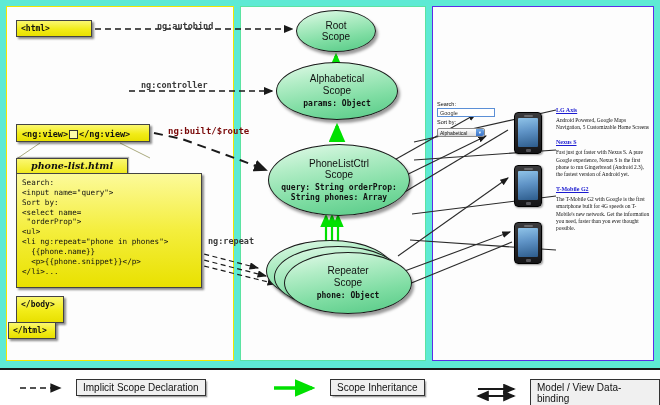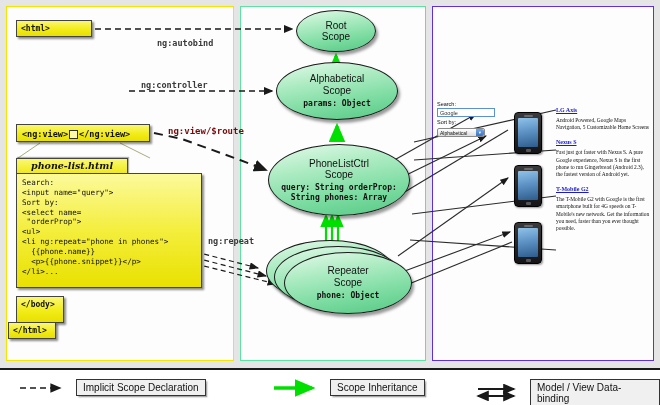--- a/index.html
+++ b/index.html
@@ -1,18 +1,18 @@
 <!DOCTYPE html>
 <html><head>
 <meta charset="utf-8">
 <style>
   html,body{margin:0;padding:0;background:#fff;}
   body{width:660px;height:405px;overflow:hidden;
        font-family:"Liberation Sans",sans-serif;}
-  #stage{position:relative;width:660px;height:405px;background:#e5e5e5;}
+  #stage{position:relative;width:660px;height:405px;background:#5eead4;}
 
   
   .panel{position:absolute;background:#fdfdfd;box-sizing:border-box;}
   #panel-template{left:6px;top:6px;width:228px;height:355px;border:1.5px solid #f2e600;}
   #panel-model{left:240px;top:6px;width:186px;height:355px;border:1.5px solid #5ce3a2;}
   #panel-view{left:432px;top:6px;width:222px;height:355px;border:1.5px solid #5b2ee8;}
   .panel-label{position:absolute;bottom:4px;font-size:15px;color:#111;
       font-family:"Liberation Sans",sans-serif;}
   #label-template{left:86px;}
   #label-model{left:60px;}
@@ -100,21 +100,21 @@
   #phone-list{position:absolute;left:556px;top:106px;width:94px;}
   .phone-entry{margin-bottom:7px;}
   .phone-name{font-size:6px;color:#1a1ad0;text-decoration:underline;font-weight:bold;
      font-family:"Liberation Serif",serif;line-height:9px;}
   .phone-snippet{font-size:5.4px;color:#111;line-height:7.2px;margin-top:2px;
      font-family:"Liberation Serif",serif;}
 
   
   .edge-label{position:absolute;font-family:"DejaVu Sans Mono",monospace;
      font-size:8.5px;font-weight:bold;color:#3a3a3a;white-space:nowrap;}
-  #lbl-autobind{left:141px;top:38px;padding-left:16px;}
+  #lbl-autobind{left:141px;top:21px;padding-left:16px;}
   #lbl-controller{left:141px;top:80px;}
   #lbl-route{left:168px;top:126px;color:#7a0a0a;font-size:9px;}
   #lbl-repeat{left:208px;top:236px;}
 
   
   #legend{position:absolute;left:0;top:368px;width:660px;height:37px;
      border-top:2.5px solid #1a1a1a;background:#fff;}
   .legend-item{position:absolute;top:9px;display:flex;align-items:center;}
   .legend-box{border:1.4px solid #333;background:#f0f0f0;
      box-shadow:1.5px 1.5px 1.5px rgba(0,0,0,.35);
@@ -283,21 +283,21 @@
     <div class="phone-entry">
       <div class="phone-name">T-Mobile G2</div>
       <div class="phone-snippet">The T-Mobile G2 with Google is the first smartphone built for 4G speeds on T-Mobile's new network. Get the information you need, faster than you ever thought possible.</div>
     </div>
   </div>
 
   <div class="panel-label" id="label-view">View</div>
 
   <div class="edge-label" id="lbl-autobind">ng:autobind</div>
   <div class="edge-label" id="lbl-controller">ng:controller</div>
-  <div class="edge-label" id="lbl-route">ng:view/$route</div>
+  <div class="edge-label" id="lbl-route">ng:built/$route</div>
   <div class="edge-label" id="lbl-repeat">ng:repeat</div>
 
   <div id="legend">
 
     <div class="legend-item" id="legend-1">
       <svg class="lg-svg" width="52" height="12">
         <defs>
           <marker id="lg-ah1" markerWidth="7" markerHeight="7" refX="6" refY="3" orient="auto" markerUnits="strokeWidth">
             <path d="M0,0 L7,3 L0,6 z" fill="#1a1a1a"></path>
           </marker>

